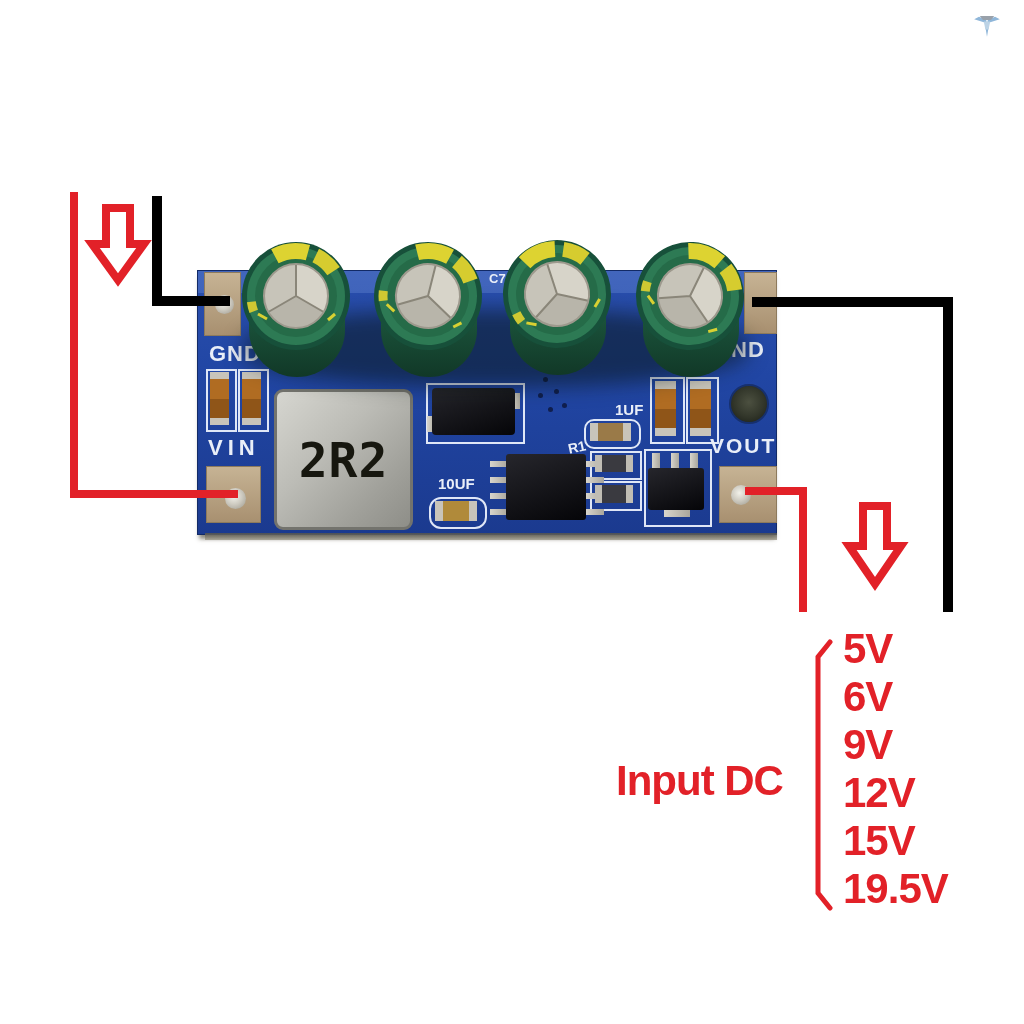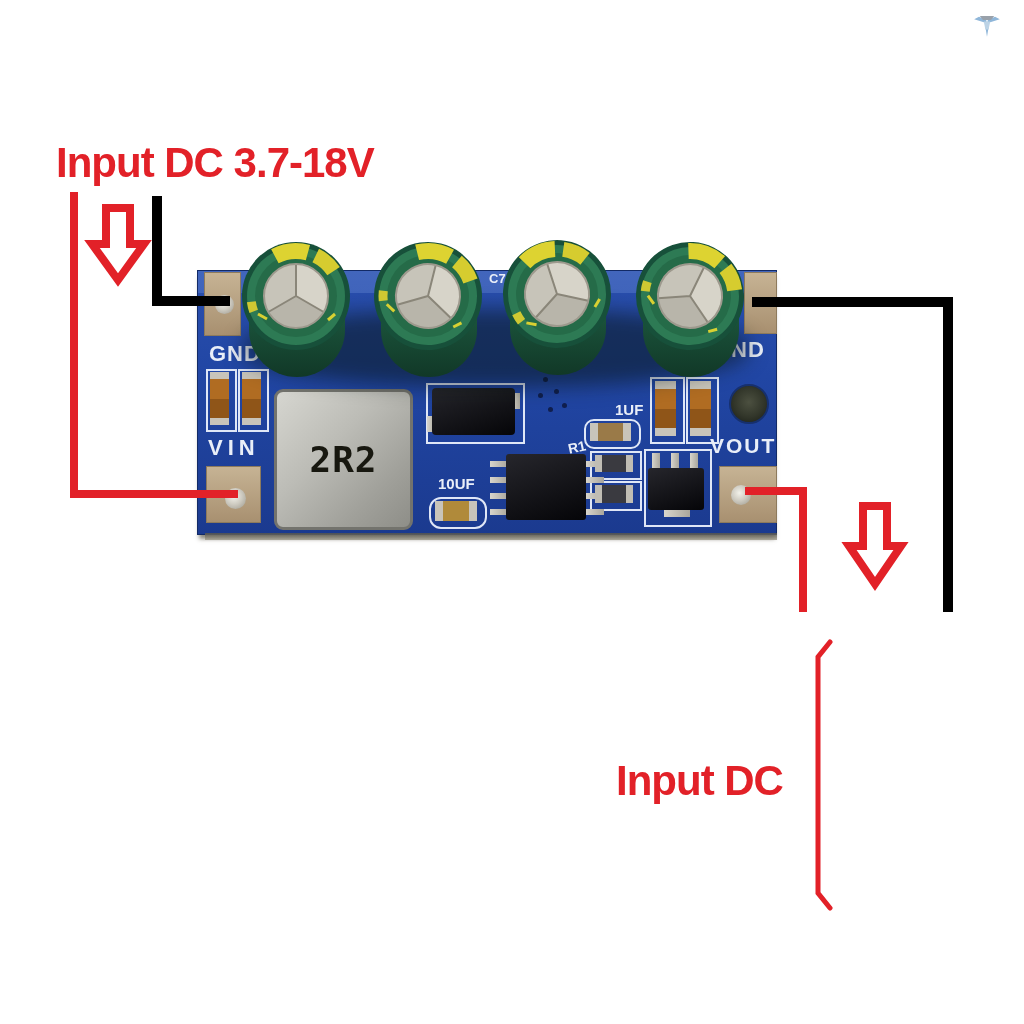--- a/index.html
+++ b/index.html
@@ -19,21 +19,21 @@
         background:radial-gradient(circle at 42% 40%,#f2f1ea 0%,#cfccc2 45%,#9a968a 100%);z-index:11;}
   .silk{position:absolute;color:#e9eef8;font-weight:bold;z-index:12;white-space:nowrap;}
   .smdbox{position:absolute;border:2px solid rgba(240,245,255,.92);z-index:10;}
   .browncap{position:absolute;background:linear-gradient(180deg,#c8c4ba 0 14%,#b06c22 14% 50%,#8f5518 50% 86%,#c8c4ba 86% 100%);z-index:11;}
   .capshadow{position:absolute;background:rgba(6,18,14,.5);filter:blur(10px);border-radius:45%;z-index:16;}
   .capbody{position:absolute;background:linear-gradient(180deg,#1e5c42,#113827);border-radius:0 0 50% 50%/0 0 60% 60%;z-index:18;}
   .caphead{position:absolute;z-index:20;}
   .inductor{position:absolute;left:76px;top:118px;width:139px;height:141px;border-radius:9px;
             background:linear-gradient(135deg,#d6d6d0 0%,#bcbcb6 40%,#a0a09a 75%,#8e8e88 100%);
             border:3px solid #73736d;box-sizing:border-box;display:flex;align-items:center;justify-content:center;z-index:15;}
-  .inductor span{font-family:"DejaVu Sans Mono",monospace;font-weight:bold;font-size:36px;color:#17170f;letter-spacing:1px;}
+  .inductor span{font-family:"DejaVu Sans Mono",monospace;font-weight:bold;font-size:48px;color:#17170f;letter-spacing:1px;}
   .chip{position:absolute;background:linear-gradient(160deg,#26262c,#050508);z-index:12;}
   .leg{position:absolute;background:linear-gradient(90deg,#d8d5cc,#a9a69c);z-index:11;}
   .via{position:absolute;width:5px;height:5px;border-radius:50%;background:#101f4e;z-index:9;}
   .arrow-svg{position:absolute;z-index:50;}
   .vrow{height:48px;line-height:48px;}
 </style>
 </head>
 <body>
 
 <svg width="0" height="0" style="position:absolute">
@@ -57,21 +57,20 @@
 </svg>
 
 <div class="canvas">
 
   <svg class="abs" style="left:971px;top:11px;z-index:60" width="32" height="34" viewBox="0 0 40 40">
     <path d="M4,9 L17,13 L20,31 L23,13 L36,9 L30,6 L21,10 L20,16 L19,10 L10,6 Z" fill="#8fb6d9"></path>
     <path d="M11,5 h18 l-4,5 h-10 Z" fill="#99a1aa"></path>
     <path d="M16,12 h8 l-2,10 h-4 Z" fill="#bcd3e6"></path>
   </svg>
 
-  <div class="abs red-label" style="left:56px;top:139px;z-index:60">Input DC 3.7-18V</div>
 
   <div class="wire red" style="left:70px;top:192px;width:8px;height:306px"></div>
   <div class="wire red" style="left:70px;top:490px;width:168px;height:8px"></div>
 
   <div class="wire" style="left:152px;top:196px;width:10px;height:106px"></div>
   <div class="wire" style="left:152px;top:296px;width:78px;height:10px"></div>
 
   <svg class="arrow-svg" style="left:84px;top:202px" width="70" height="90" viewBox="0 0 70 90">
     <path d="M22,6 H46 V42 H60 L34,78 L8,42 H22 Z" fill="#fff" stroke="#e22128" stroke-width="8" stroke-linejoin="miter"></path>
   </svg>
@@ -184,14 +183,22 @@
     </svg>
 
   <div class="abs" style="left:205px;top:533px;width:572px;height:7px;background:linear-gradient(180deg,#54524a,#a39e8e);opacity:.85;z-index:2"></div>
 
   <div class="abs red-label" style="left:616px;top:757px;z-index:60">Input DC</div>
 
   <svg class="abs" style="left:806px;top:634px;z-index:60" width="34" height="282" viewBox="0 0 34 282">
     <polyline points="24,8 12,23 12,259 24,274" fill="none" stroke="#e22128" stroke-width="5" stroke-linecap="round"></polyline>
   </svg>
 
+  <div class="abs" style="left:843px;top:625px;z-index:60">
+    <div class="red-label vrow">5V</div>
+    <div class="red-label vrow">6V</div>
+    <div class="red-label vrow">9V</div>
+    <div class="red-label vrow">12V</div>
+    <div class="red-label vrow">15V</div>
+    <div class="red-label vrow">19.5V</div>
+  </div>
 
 </div>
 
 </body></html>

